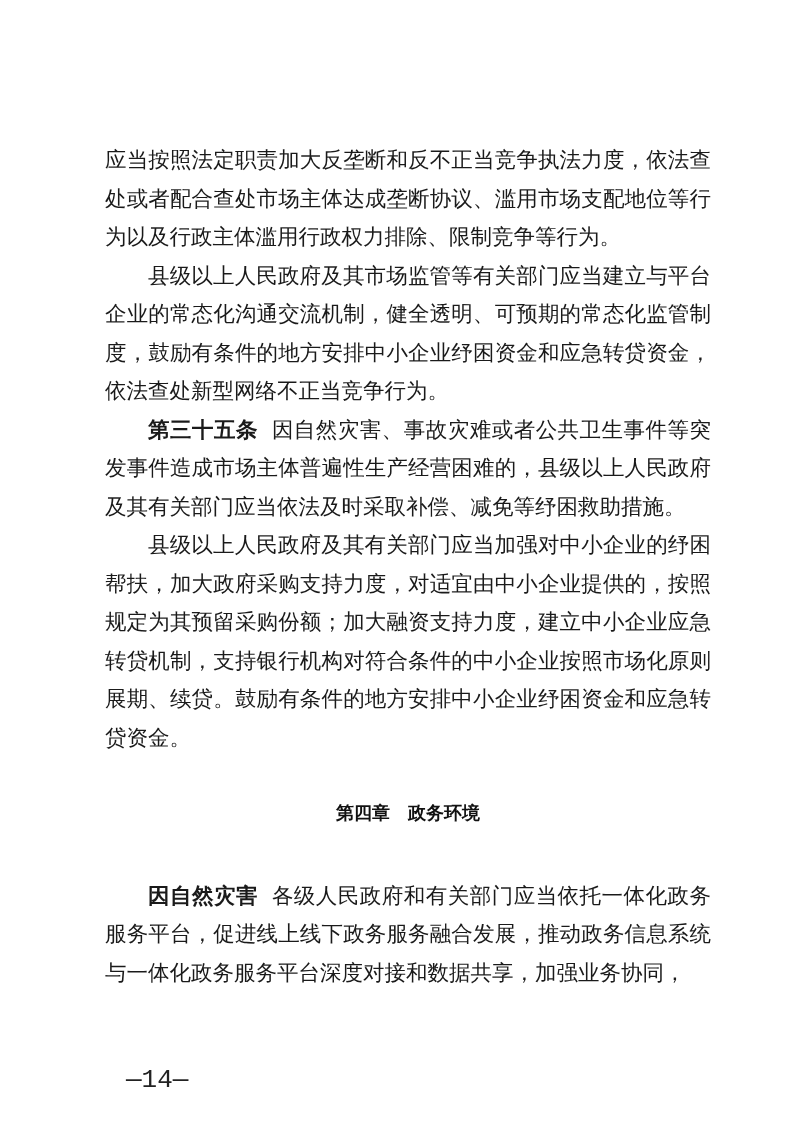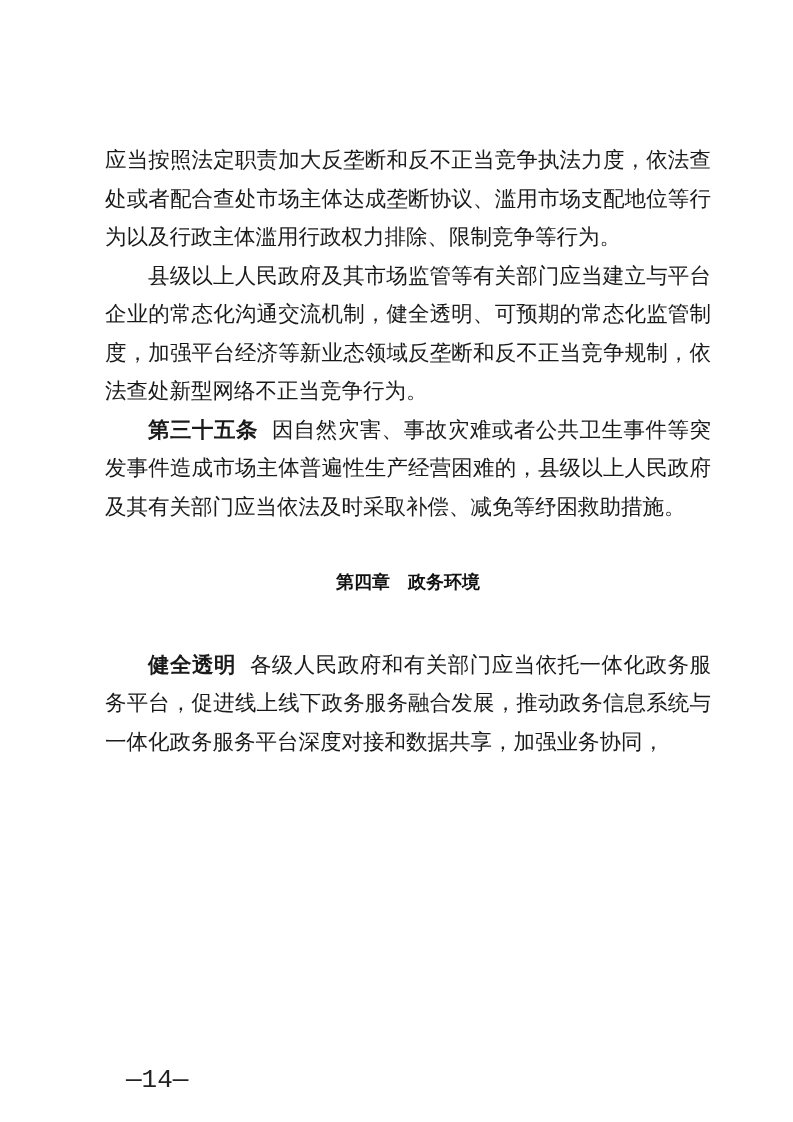--- a/index.html
+++ b/index.html
@@ -65,26 +65,27 @@
 </style>
 </head>
 <body>
 
 <div class="page">
 
   <div class="text-block">
 
     <p class="para"><span>应当按照法定职责加大反垄断和反不正当竞争执法力度，依法查处或者配合查处市场主体达成垄断协议、滥用市场支配地位等行为以及行政主体滥用行政权力排除、限制竞争等行为。</span></p>
 
-    <p class="para indent"><span>县级以上人民政府及其市场监管等有关部门应当建立与平台企业的常态化沟通交流机制，健全透明、可预期的常态化监管制度，加强平台经济等新业态领域反垄断和反不正当竞争规制，依法查处新型网络不正当竞争行为。</span></p>
+    <p class="para indent"><span>县级以上人民政府及其市场监管等有关部门应当建立与平台企业的常态化沟通交流机制，健全透明、可预期的常态化监管制度，鼓励有条件的地方安排中小企业纾困资金和应急转贷资金，依法查处新型网络不正当竞争行为。</span></p>
 
     <p class="para indent"><span class="article-lead">第三十五条</span><span>因自然灾害、事故灾难或者公共卫生事件等突发事件造成市场主体普遍性生产经营困难的，县级以上人民政府及其有关部门应当依法及时采取补偿、减免等纾困救助措施。</span></p>
 
+    <p class="para indent"><span>县级以上人民政府及其有关部门应当加强对中小企业的纾困帮扶，加大政府采购支持力度，对适宜由中小企业提供的，按照规定为其预留采购份额；加大融资支持力度，建立中小企业应急转贷机制，支持银行机构对符合条件的中小企业按照市场化原则展期、续贷。鼓励有条件的地方安排中小企业纾困资金和应急转贷资金。</span></p>
 
     <h2 class="chapter-heading">第四章　政务环境</h2>
 
-    <p class="para indent"><span class="article-lead">健全透明</span><span>各级人民政府和有关部门应当依托一体化政务服务平台，促进线上线下政务服务融合发展，推动政务信息系统与一体化政务服务平台深度对接和数据共享，加强业务协同，</span></p>
+    <p class="para indent"><span class="article-lead">因自然灾害</span><span>各级人民政府和有关部门应当依托一体化政务服务平台，促进线上线下政务服务融合发展，推动政务信息系统与一体化政务服务平台深度对接和数据共享，加强业务协同，</span></p>
 
   </div>
 
   <div class="page-number">—14—</div>
 
 </div>
 
 </body></html>

